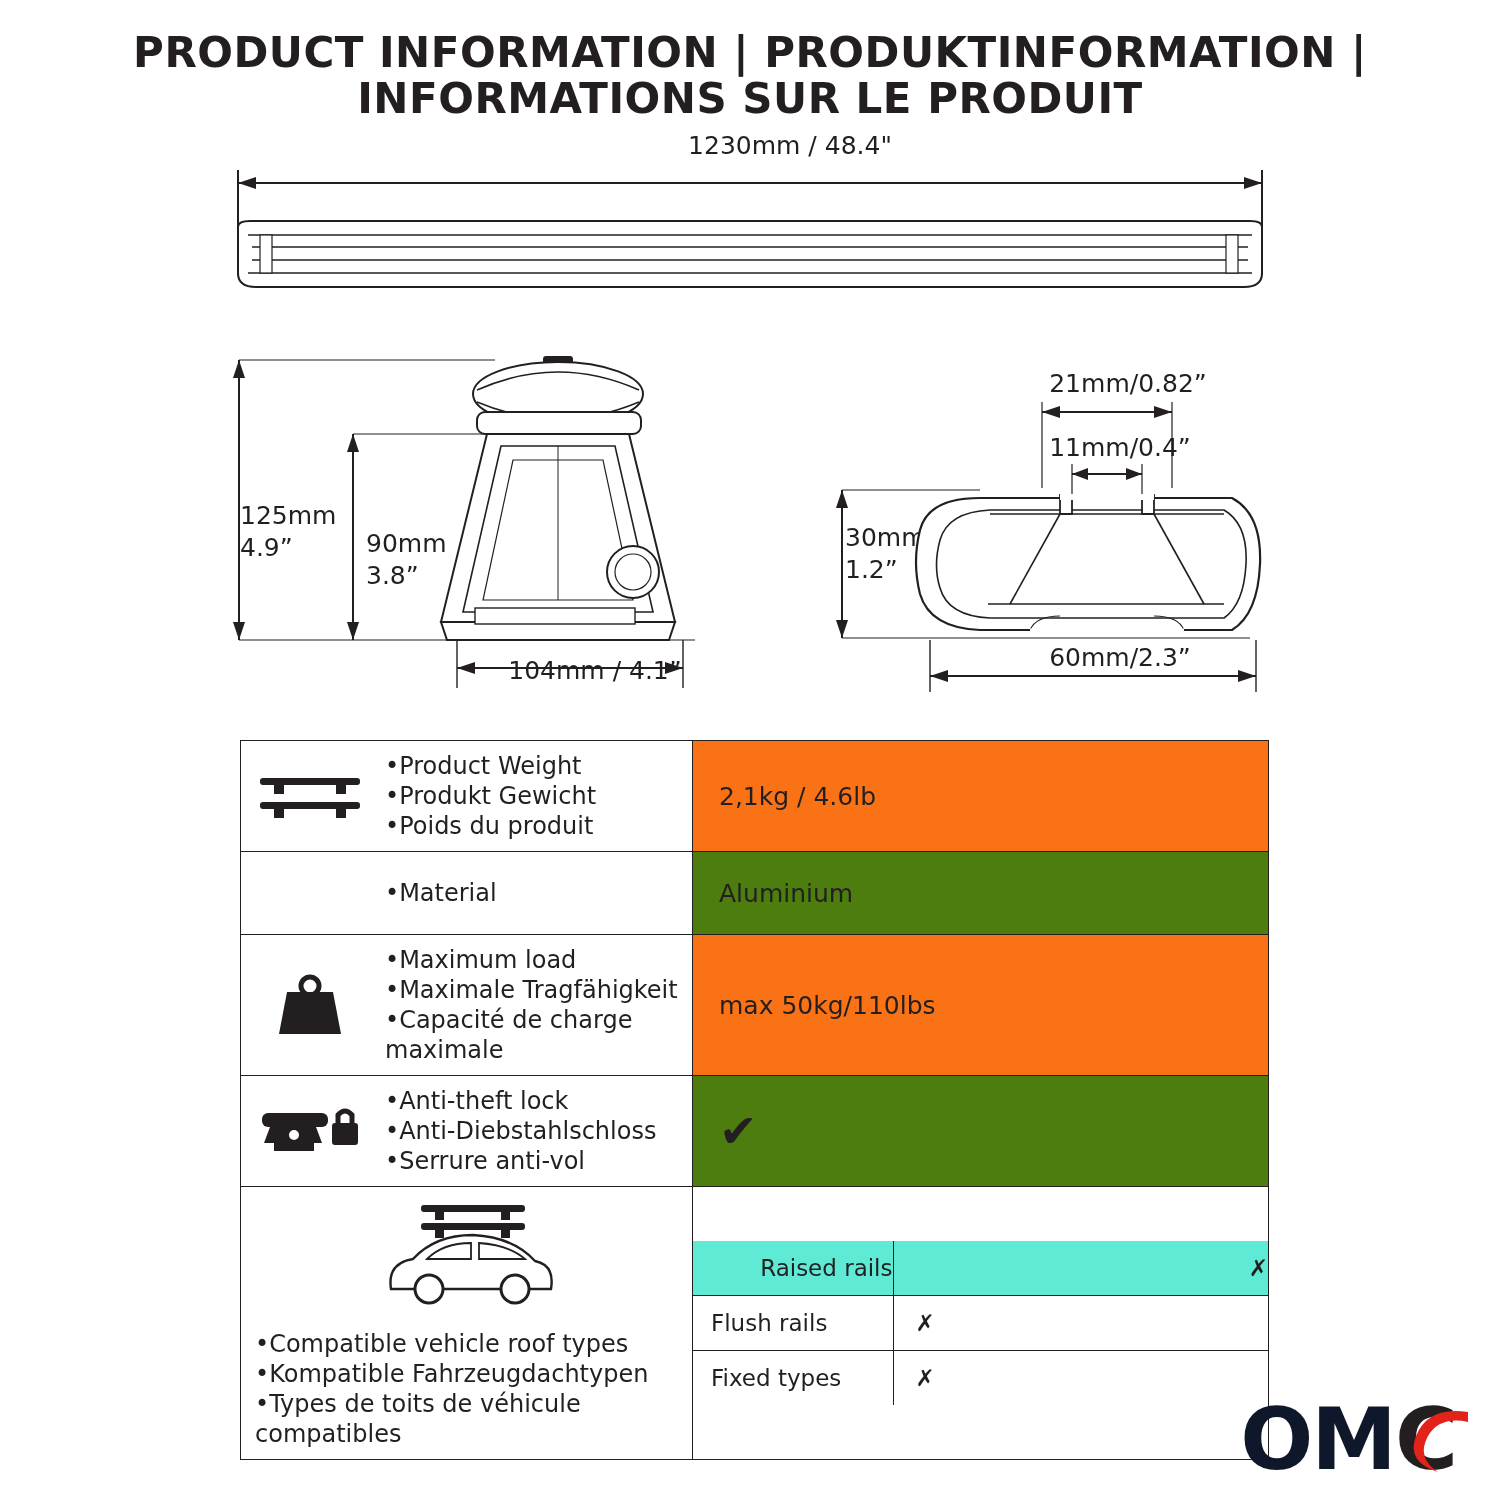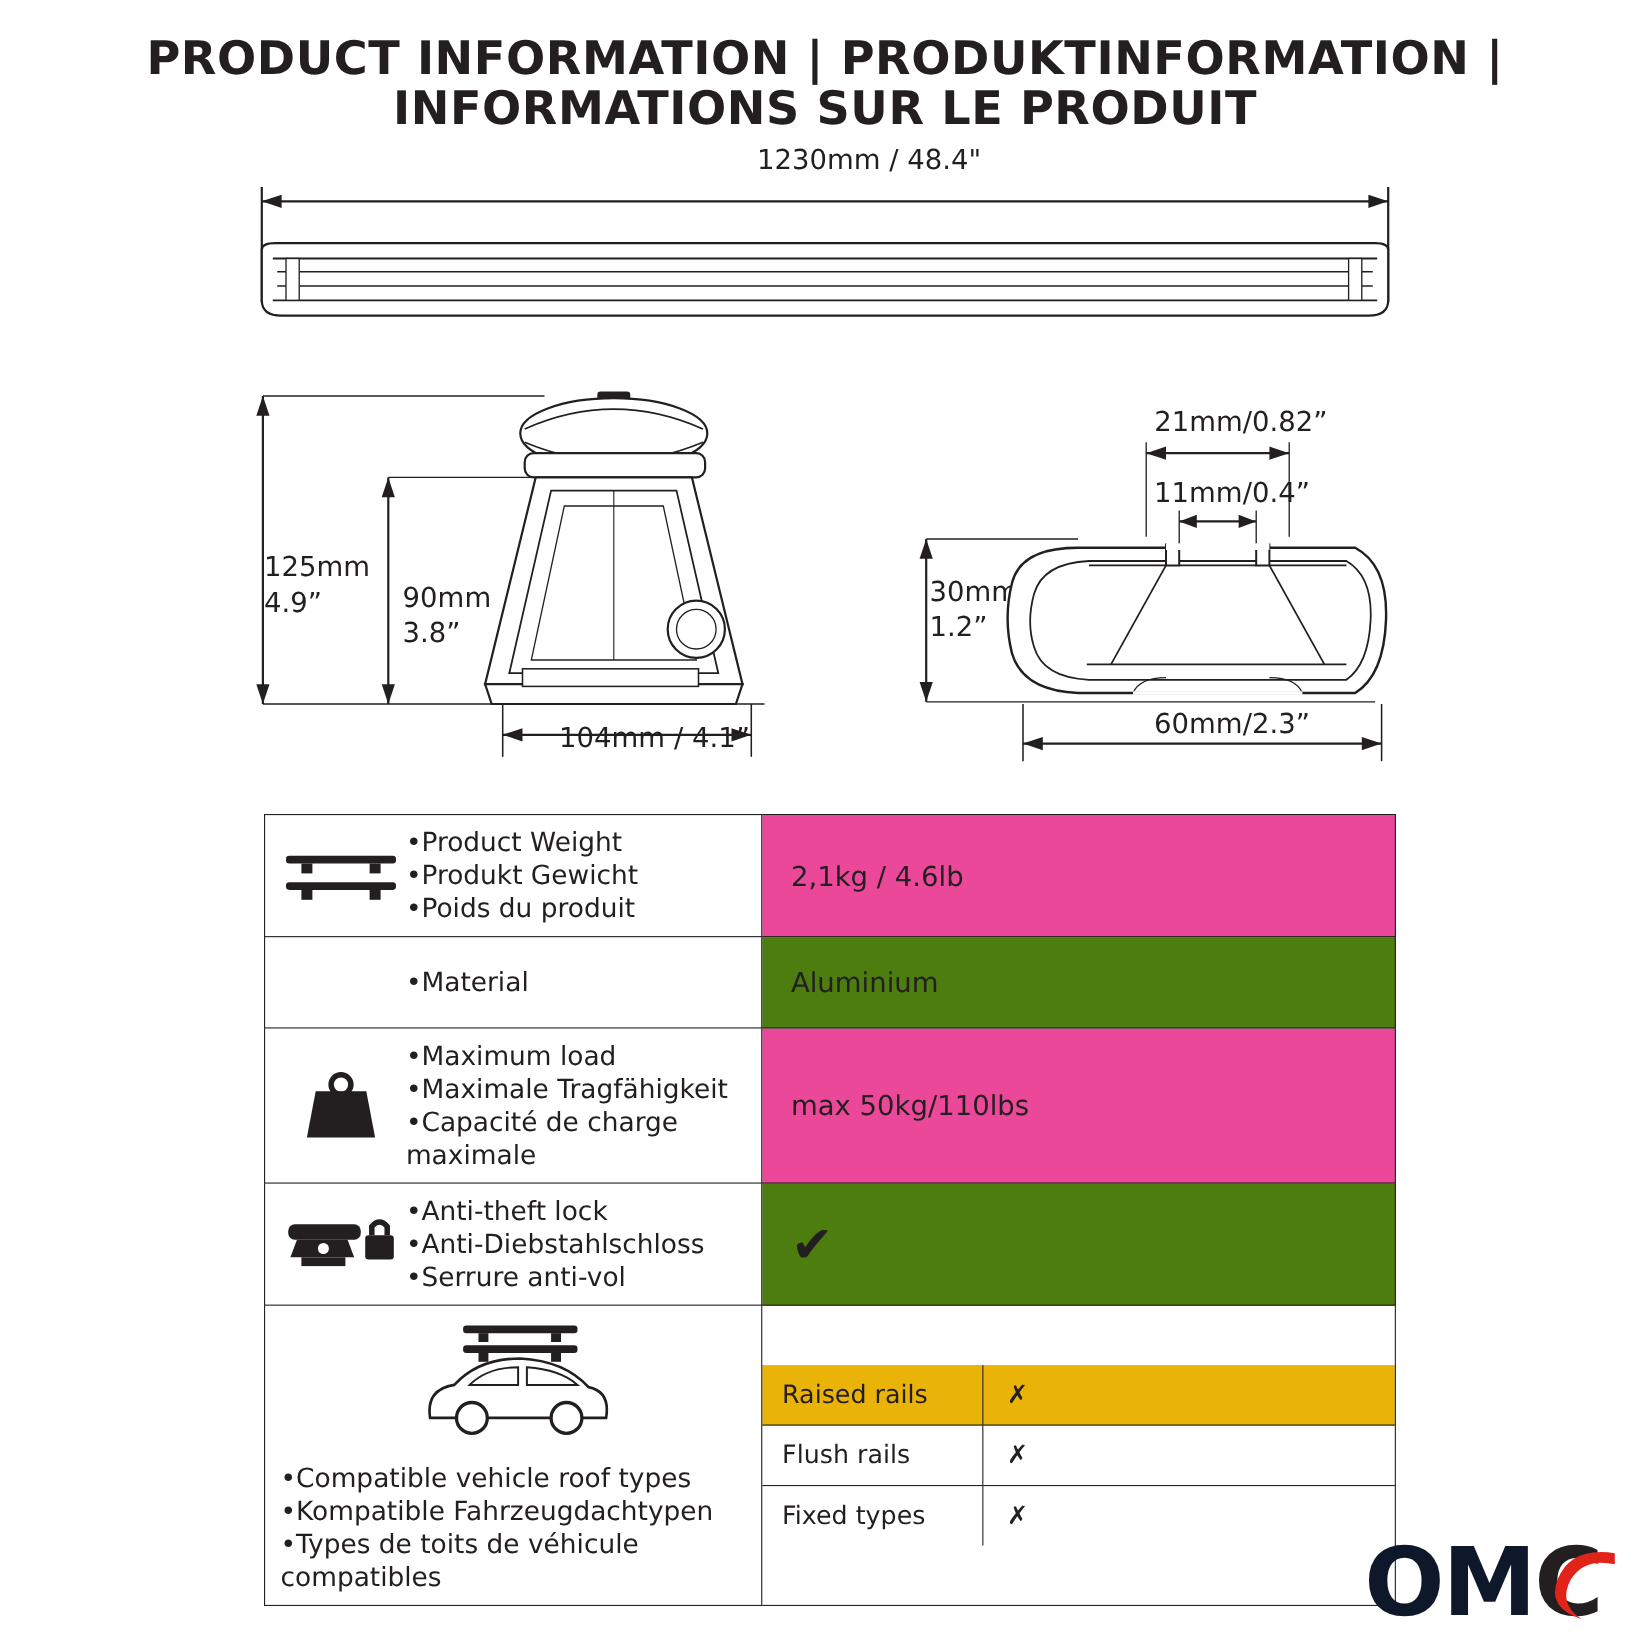--- a/index.html
+++ b/index.html
@@ -56,34 +56,34 @@
   .spec-table td {
     border: 1.5px solid #231f20;
     vertical-align: middle;
     padding: 0;
   }
   .lbl-cell {
     width: 452px;
     padding: 10px 12px 10px 14px !important;
   }
   .val-cell {
-    background: #ec4899;
+    background: #f97316;
     padding-left: 26px !important;
     font-size: 25px;
   }
   .val-cell.white { background: #4d7c0f; }
   .labels {
     font-size: 24px;
     line-height: 30px;
     white-space: pre-line;
   }
   .icon-lbl-flex {
     display: flex;
     align-items: center;
-    gap: 4px;
+    gap: 20px;
   }
   .icon-box {
     width: 110px;
     min-width: 110px;
     display: flex;
     align-items: center;
     justify-content: center;
   }
   .check {
     font-size: 46px;
@@ -94,21 +94,21 @@
     font-size: 23px;
   }
   .rt-name {
     width: 200px;
     padding: 14px 0 14px 18px !important;
   }
   .rt-mark {
     padding: 14px 0 14px 22px !important;
     font-size: 24px;
   }
-  .shade { background: #eab308; }
+  .shade { background: #5eead4; text-align: right; }
 
   
   .logo {
     position: absolute;
     right: 28px;
     bottom: 18px;
     display: flex;
     align-items: center;
     font-size: 86px;
     font-weight: bold;

